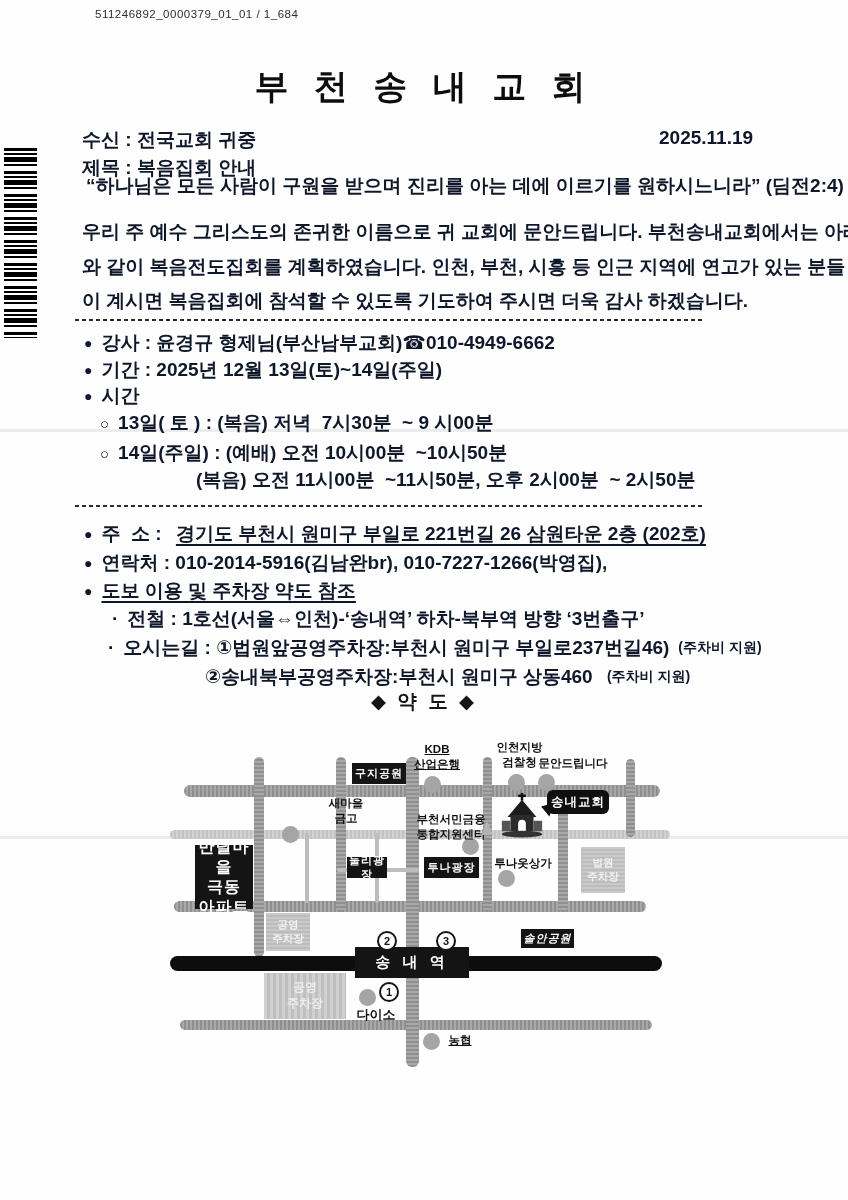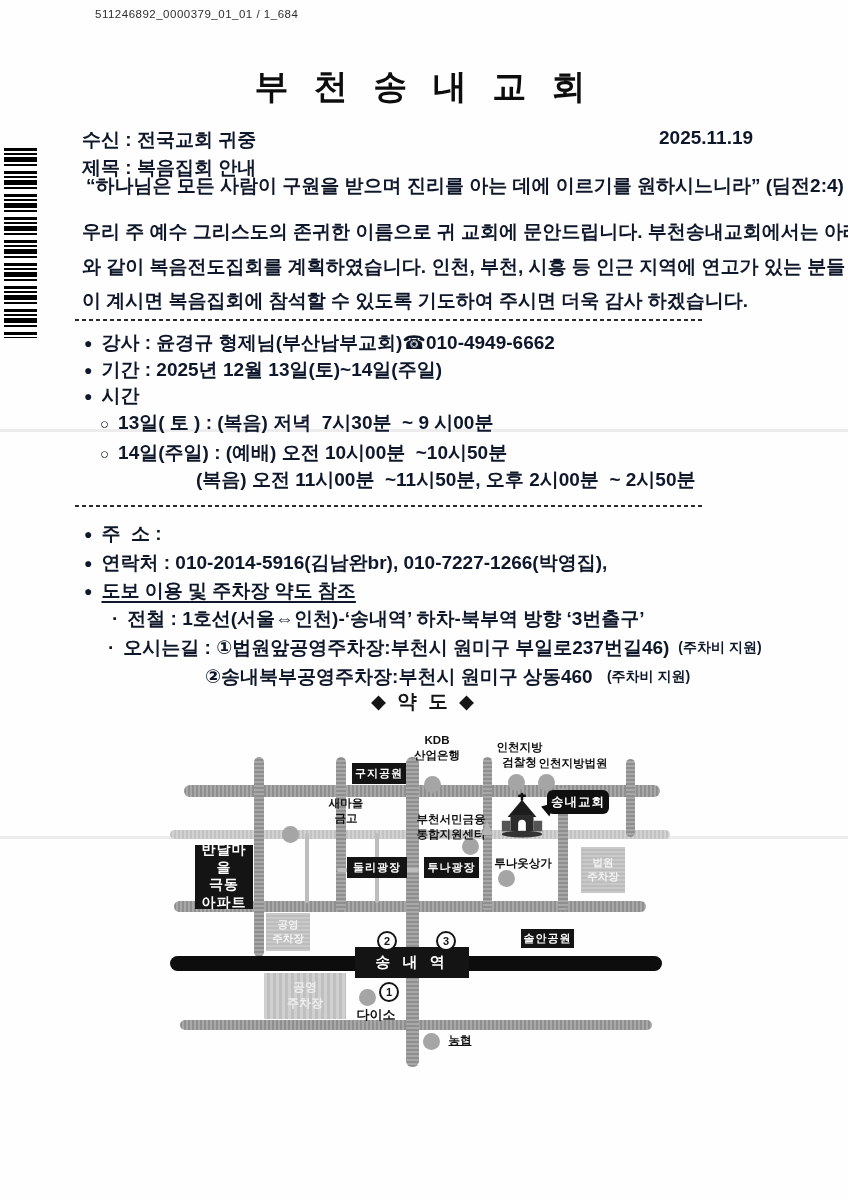--- a/index.html
+++ b/index.html
@@ -82,20 +82,21 @@
     <span class="b-open">○</span>
     <span>14일(주일) : (예배) 오전 10시00분  ~10시50분</span>
   </div>
   <div class="line" style="left:196px;top:467px;">(복음) 오전 11시00분  ~11시50분, 오후 2시00분  ~ 2시50분</div>
 
   <div class="divider" style="left:75px;top:505px;width:628px;"></div>
 
   <div class="line" style="left:84px;top:521px;">
     <span class="b-filled">●</span>
     <span class="bold">주  소 : </span>
+    <span class="u">경기도 부천시 원미구 부일로 221번길 26 삼원타운 2층 (202호)</span>
   </div>
   <div class="line" style="left:84px;top:550px;">
     <span class="b-filled">●</span>
     <span>연락처 : 010-2014-5916(김남완br), 010-7227-1266(박영집),</span>
   </div>
   <div class="line" style="left:84px;top:578px;">
     <span class="b-filled">●</span>
     <span class="u">도보 이용 및 주차장 약도 참조</span>
   </div>
   <div class="line" style="left:112px;top:606px;">
@@ -129,48 +130,48 @@
     <div class="road-v" style="left:456px;top:26px;width:9px;height:78px;"></div>
 
     <div class="abs road-thin" style="left:205px;top:100px;width:4px;height:70px;"></div>
     <div class="abs road-thin" style="left:167px;top:135px;width:82px;height:4px;"></div>
     <div class="abs road-thin" style="left:135px;top:100px;width:4px;height:70px;"></div>
 
     <div class="abs" style="left:0px;top:223px;width:492px;height:15px;background:#0d0d0d;border-radius:8px;"></div>
     <div class="blackbox" style="left:185px;top:214px;width:114px;height:31px;font-size:15px;letter-spacing:4px;">송 내 역</div>
 
     <div class="blackbox" style="left:182px;top:30px;width:54px;height:21px;font-size:11px;">구지공원</div>
-    <div class="blackbox" style="left:25px;top:112px;width:58px;height:64px;font-size:14px;font-family:Liberation Mono, monospace;">반달마을
+    <div class="blackbox" style="left:25px;top:112px;width:58px;height:64px;font-size:16px;">반달마을
 극동
 아파트</div>
-    <div class="blackbox" style="left:177px;top:124px;width:60px;height:21px;font-size:11px;">둘리광장</div>
+    <div class="blackbox" style="left:177px;top:124px;width:40px;height:21px;font-size:11px;">둘리광장</div>
     <div class="blackbox" style="left:254px;top:124px;width:55px;height:21px;font-size:11px;">투나광장</div>
-    <div class="blackbox" style="left:351px;top:196px;width:53px;height:19px;font-size:11px;">솔안공원</div>
+    <div class="blackbox" style="left:351px;top:196px;width:53px;height:19px;font-size:11px;font-style:italic;">솔안공원</div>
 
     <div class="parkbox" style="left:411px;top:114px;width:44px;height:46px;">법원
 주차장</div>
     <div class="parkbox" style="left:96px;top:180px;width:44px;height:38px;">공영
 주차장</div>
     <div class="parkbox vstripe" style="left:94px;top:240px;width:82px;height:46px;font-size:12px;">공영
 주차장</div>
 
     <div class="gcircle" style="left:254px;top:43px;"></div>
     <div class="gcircle" style="left:338px;top:41px;"></div>
     <div class="gcircle" style="left:368px;top:41px;"></div>
     <div class="gcircle" style="left:112px;top:93px;"></div>
     <div class="gcircle" style="left:292px;top:105px;"></div>
     <div class="gcircle" style="left:328px;top:137px;"></div>
     <div class="gcircle" style="left:189px;top:256px;"></div>
     <div class="gcircle" style="left:253px;top:300px;"></div>
 
-    <div class="mlabel" style="left:237px;top:0;width:60px;">KDB
+    <div class="mlabel" style="left:237px;top:9px;width:60px;text-decoration:underline;">KDB
 산업은행</div>
     <div class="mlabel" style="left:322px;top:7px;width:55px;">인천지방
 검찰청</div>
-    <div class="mlabel" style="left:363px;top:23px;width:80px;">인천지방법원</div>
+    <div class="mlabel" style="left:363px;top:23px;width:80px;">문안드립니다</div>
     <div class="mlabel" style="left:150px;top:63px;width:52px;">새마을
 금고</div>
     <div class="mlabel" style="left:245px;top:79px;width:72px;">부천서민금융
 통합지원센터</div>
     <div class="mlabel" style="left:323px;top:123px;width:60px;">투나옷상가</div>
     <div class="mlabel" style="left:181px;top:274px;width:50px;font-size:13px;">다이소</div>
     <div class="mlabel" style="left:274px;top:300px;width:32px;text-decoration:underline;">농협</div>
 
     <div class="exit" style="left:207px;top:198px;">2</div>
     <div class="exit" style="left:266px;top:198px;">3</div>

